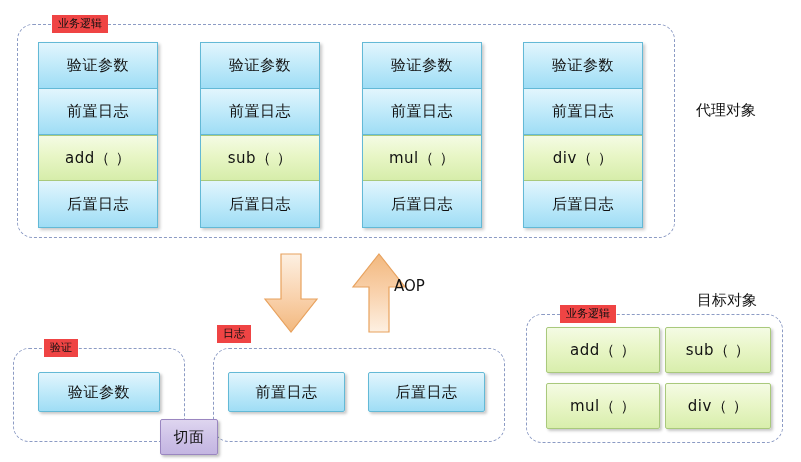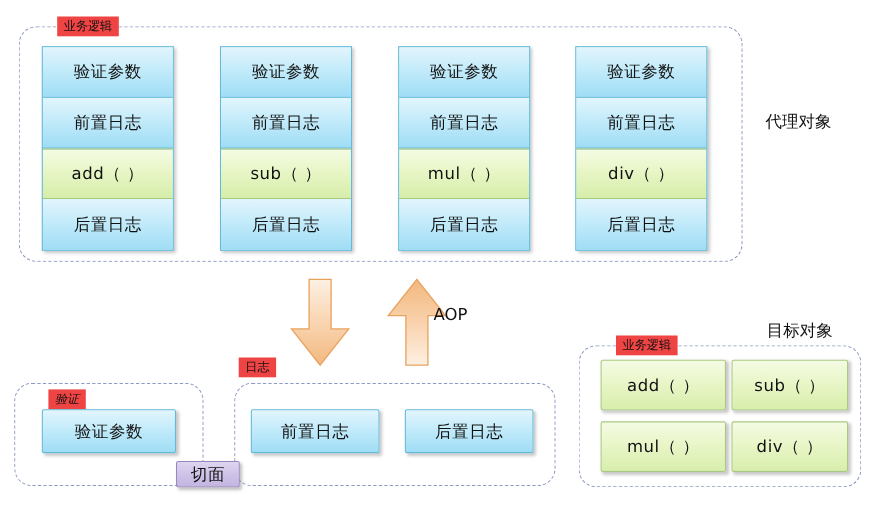--- a/index.html
+++ b/index.html
@@ -188,29 +188,29 @@
           <stop offset="100%" stop-color="#fdf0e2"></stop>
         </linearGradient>
       </defs>
       <polygon points="29,2 55,35 39,35 39,80 19,80 19,35 3,35" fill="url(#gradUp)" stroke="#e8a25e" stroke-width="1.2"></polygon>
     </svg>
   </div>
 
   <div class="free-label" style="left:394px; top:277px;">AOP</div>
 
   <div class="dashed-group" style="left:13px; top:348px; width:172px; height:94px;"></div>
-  <div class="group-label" style="left:44px; top:354px;font-style:italic;">验证</div>
+  <div class="group-label" style="left:44px; top:339px;">验证</div>
   <div class="blue-box" style="left:38px; top:372px; width:122px;">验证参数</div>
 
   <div class="dashed-group" style="left:213px; top:348px; width:292px; height:94px;"></div>
   <div class="group-label" style="left:217px; top:325px;">日志</div>
   <div class="blue-box" style="left:228px; top:372px; width:117px;">前置日志</div>
   <div class="blue-box" style="left:368px; top:372px; width:117px;">后置日志</div>
 
-  <div class="aspect-chip" style="left:160px; top:419px; width:58px; height:24px;font-family:Liberation Mono, monospace;">切面</div>
+  <div class="aspect-chip" style="left:160px; top:419px; width:58px; height:36px;font-family:Liberation Mono, monospace;">切面</div>
 
   <div class="free-label" style="left:697px; top:273px;margin-top:18px;">目标对象</div>
   <div class="dashed-group" style="left:526px; top:314px; width:257px; height:129px;"></div>
   <div class="group-label" style="left:560px; top:305px;">业务逻辑</div>
 
   <div class="green-box" style="left:546px; top:327px; width:114px;">add（ ）</div>
   <div class="green-box" style="left:665px; top:327px; width:106px;">sub（ ）</div>
   <div class="green-box" style="left:546px; top:383px; width:114px;">mul（ ）</div>
   <div class="green-box" style="left:665px; top:383px; width:106px;">div（ ）</div>
 

